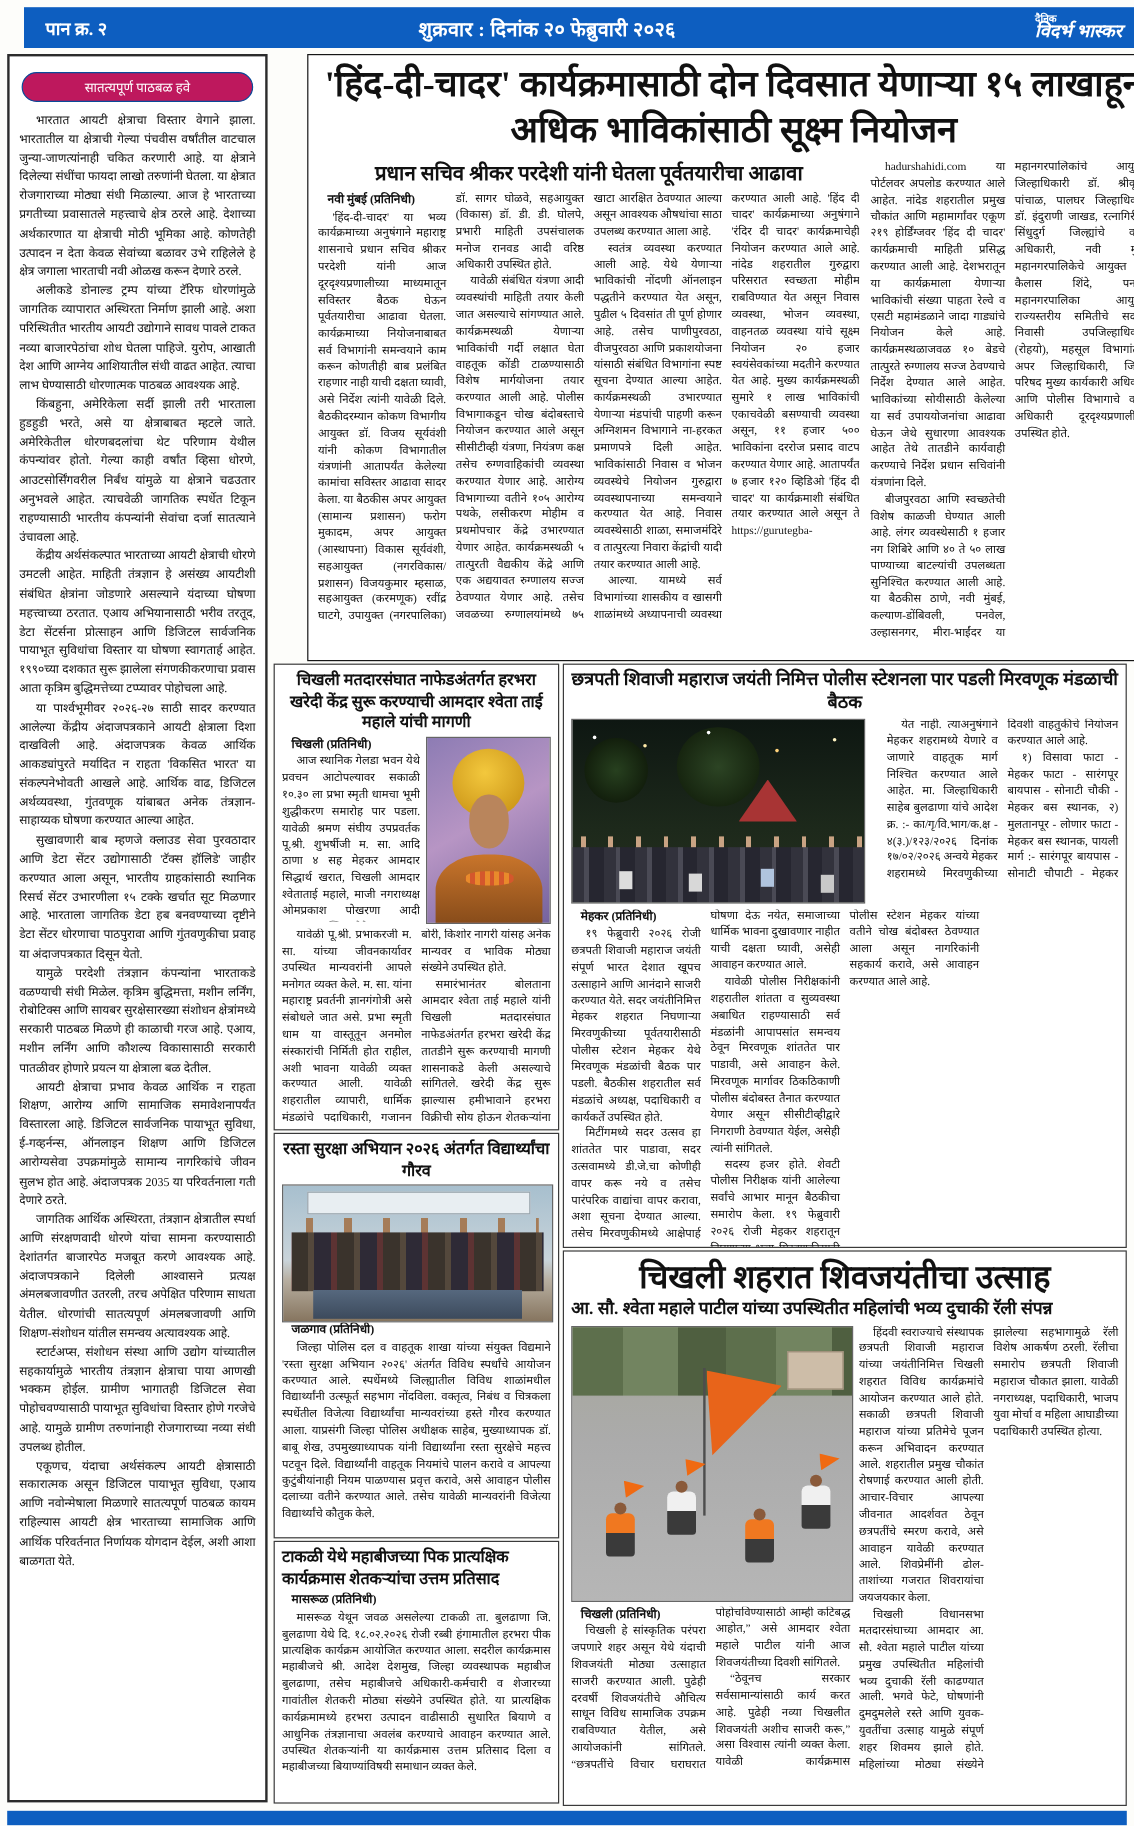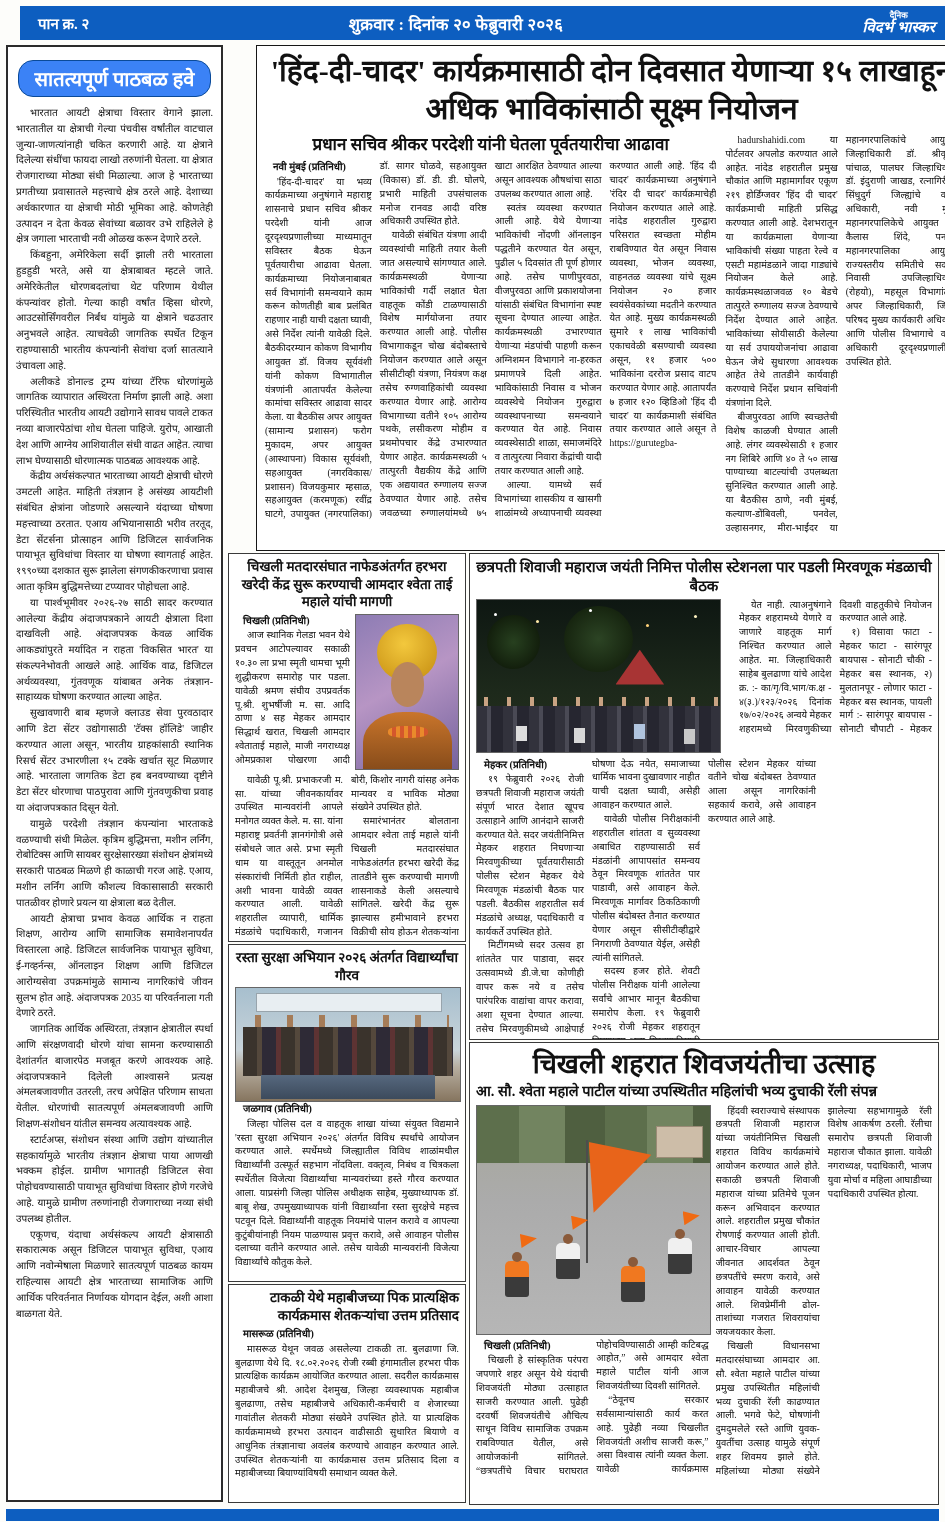--- a/index.html
+++ b/index.html
@@ -4,31 +4,31 @@
 <style>
   html,body{margin:0;padding:0;}
   body{width:945px;height:1522px;background:#e9e9e4;font-family:"Liberation Serif","DejaVu Serif",serif;color:#111;}
   .page{position:relative;width:945px;height:1522px;background:#fdfdfa;overflow:hidden;}
 
   
   .topbar{position:absolute;left:20px;top:6px;width:933px;height:34px;background:#0d5ec0;color:#fff;
           display:flex;align-items:center;justify-content:space-between;padding:0 18px;box-sizing:border-box;}
   .topbar .pno{font-size:15px;font-weight:bold;}
   .topbar .date{font-size:16.5px;font-weight:bold;letter-spacing:.3px;}
-  .masthead{text-align:center;line-height:1;margin-left:40px;}
+  .masthead{line-height:1;margin-left:40px;}
   .masthead .m-small{display:block;font-size:8.5px;font-weight:bold;}
   .masthead .m-big{display:block;font-size:15px;font-weight:bold;font-style:italic;}
 
   
   .editorial{position:absolute;left:6px;top:45px;width:217px;height:1457px;border:2.5px solid #2b2b2b;
              background:#fff;box-sizing:border-box;padding:6px 8px;overflow:hidden;}
   .ed-head{background:#f9d7dc;border:1px solid #d8a8ae;text-align:center;font-size:26px;font-weight:bold;
            padding:5px 2px;color:#131313;}
-  .ed-pill{background:#3b82f6;border:1px solid #0a4a99;color:#fff;border-radius:15px;text-align:center;
-           font-size:20px;font-weight:bold;padding:4px 2px;margin:7px 2px 8px;}
+  .ed-pill{background:#be185d;border:1px solid #0a4a99;color:#fff;border-radius:15px;text-align:center;
+           font-size:11px;font-weight:normal;padding:4px 2px;margin:7px 2px 8px;}
   .ed-body{font-size:10px;line-height:1.58;text-align:justify;height:1290px;overflow:hidden;}
   .ed-body p{margin:0;text-indent:14px;}
 
   
   .box{position:absolute;background:#fff;box-sizing:border-box;border:1px solid #3a3a3a;padding:3px 6px;overflow:hidden;}
   .body{font-size:9.5px;line-height:1.46;text-align:justify;}
   .body span{display:block;text-indent:12px;}
   .body .dl{display:block;font-weight:bold;font-size:10px;text-indent:8px;margin-bottom:1px;}
   .cols{column-gap:8px;column-fill:auto;overflow:hidden;}
   .c2{column-count:2;} .c4{column-count:4;}
@@ -56,21 +56,21 @@
   .meeting .side{flex:1;height:152px;}
   .meeting .c4{height:292px;margin-top:5px;}
 
   
   .road{left:228px;top:944px;width:238px;height:338px;}
   .road h3{font-size:13.5px;font-weight:bold;text-align:center;margin:1px 0 3px;line-height:1.3;}
   .road .body{height:186px;overflow:hidden;}
 
   
   .takli{left:228px;top:1284px;width:238px;height:219px;}
-  .takli h3{font-size:13.5px;font-weight:bold;text-align:right;margin:1px 0 3px;line-height:1.3;}
+  .takli h3{font-size:13.5px;font-weight:bold;text-align:left;margin:1px 0 3px;line-height:1.3;}
   .takli .body{height:168px;overflow:hidden;}
 
   
   .city{left:469px;top:1042px;width:470px;height:463px;}
   .city h2{font-size:27px;font-weight:bold;text-align:center;margin:2px 0 2px;line-height:1.2;}
   .city h3{font-size:14.5px;font-weight:bold;text-align:left;margin:0 0 4px;line-height:1.25;}
   .city-row{display:flex;gap:7px;}
   .city-left{width:51%;}
   .city-left .c2{height:146px;margin-top:4px;}
   .city .side2{flex:1;height:384px;}
@@ -126,22 +126,22 @@
     <span class="masthead">
       <span class="m-small">दैनिक</span>
       <span class="m-big">विदर्भ भास्कर</span>
     </span>
   </header>
 
   <aside class="editorial">
     <div class="ed-pill">सातत्यपूर्ण पाठबळ हवे</div>
     <div class="ed-body">
       <p>भारतात आयटी क्षेत्राचा विस्तार वेगाने झाला. भारतातील या क्षेत्राची गेल्या पंचवीस वर्षांतील वाटचाल जुन्या-जाणत्यांनाही चकित करणारी आहे. या क्षेत्राने दिलेल्या संधींचा फायदा लाखो तरुणांनी घेतला. या क्षेत्रात रोजगाराच्या मोठ्या संधी मिळाल्या. आज हे भारताच्या प्रगतीच्या प्रवासातले महत्त्वाचे क्षेत्र ठरले आहे. देशाच्या अर्थकारणात या क्षेत्राची मोठी भूमिका आहे. कोणतेही उत्पादन न देता केवळ सेवांच्या बळावर उभे राहिलेले हे क्षेत्र जगाला भारताची नवी ओळख करून देणारे ठरले.</p>
+      <p>अलीकडे डोनाल्ड ट्रम्प यांच्या टॅरिफ धोरणांमुळे जागतिक व्यापारात अस्थिरता निर्माण झाली आहे. अशा परिस्थितीत भारतीय आयटी उद्योगाने सावध पावले टाकत नव्या बाजारपेठांचा शोध घेतला पाहिजे. युरोप, आखाती देश आणि आग्नेय आशियातील संधी वाढत आहेत. त्याचा लाभ घेण्यासाठी धोरणात्मक पाठबळ आवश्यक आहे.</p>
       <p>किंबहुना, अमेरिकेला सर्दी झाली तरी भारताला हुडहुडी भरते, असे या क्षेत्राबाबत म्हटले जाते. अमेरिकेतील धोरणबदलांचा थेट परिणाम येथील कंपन्यांवर होतो. गेल्या काही वर्षांत व्हिसा धोरणे, आउटसोर्सिंगवरील निर्बंध यांमुळे या क्षेत्राने चढउतार अनुभवले आहेत. त्याचवेळी जागतिक स्पर्धेत टिकून राहण्यासाठी भारतीय कंपन्यांनी सेवांचा दर्जा सातत्याने उंचावला आहे.</p>
-      <p>अलीकडे डोनाल्ड ट्रम्प यांच्या टॅरिफ धोरणांमुळे जागतिक व्यापारात अस्थिरता निर्माण झाली आहे. अशा परिस्थितीत भारतीय आयटी उद्योगाने सावध पावले टाकत नव्या बाजारपेठांचा शोध घेतला पाहिजे. युरोप, आखाती देश आणि आग्नेय आशियातील संधी वाढत आहेत. त्याचा लाभ घेण्यासाठी धोरणात्मक पाठबळ आवश्यक आहे.</p>
       <p>केंद्रीय अर्थसंकल्पात भारताच्या आयटी क्षेत्राची धोरणे उमटली आहेत. माहिती तंत्रज्ञान हे असंख्य आयटीशी संबंधित क्षेत्रांना जोडणारे असल्याने यंदाच्या घोषणा महत्त्वाच्या ठरतात. एआय अभियानासाठी भरीव तरतूद, डेटा सेंटर्सना प्रोत्साहन आणि डिजिटल सार्वजनिक पायाभूत सुविधांचा विस्तार या घोषणा स्वागतार्ह आहेत. १९९०च्या दशकात सुरू झालेला संगणकीकरणाचा प्रवास आता कृत्रिम बुद्धिमत्तेच्या टप्प्यावर पोहोचला आहे.</p>
       <p>या पार्श्वभूमीवर २०२६-२७ साठी सादर करण्यात आलेल्या केंद्रीय अंदाजपत्रकाने आयटी क्षेत्राला दिशा दाखविली आहे. अंदाजपत्रक केवळ आर्थिक आकड्यांपुरते मर्यादित न राहता 'विकसित भारत' या संकल्पनेभोवती आखले आहे. आर्थिक वाढ, डिजिटल अर्थव्यवस्था, गुंतवणूक यांबाबत अनेक तंत्रज्ञान-साहाय्यक घोषणा करण्यात आल्या आहेत.</p>
       <p>सुखावणारी बाब म्हणजे क्लाउड सेवा पुरवठादार आणि डेटा सेंटर उद्योगासाठी 'टॅक्स हॉलिडे' जाहीर करण्यात आला असून, भारतीय ग्राहकांसाठी स्थानिक रिसर्च सेंटर उभारणीला १५ टक्के खर्चात सूट मिळणार आहे. भारताला जागतिक डेटा हब बनवण्याच्या दृष्टीने डेटा सेंटर धोरणाचा पाठपुरावा आणि गुंतवणुकीचा प्रवाह या अंदाजपत्रकात दिसून येतो.</p>
       <p>यामुळे परदेशी तंत्रज्ञान कंपन्यांना भारताकडे वळण्याची संधी मिळेल. कृत्रिम बुद्धिमत्ता, मशीन लर्निंग, रोबोटिक्स आणि सायबर सुरक्षेसारख्या संशोधन क्षेत्रांमध्ये सरकारी पाठबळ मिळणे ही काळाची गरज आहे. एआय, मशीन लर्निंग आणि कौशल्य विकासासाठी सरकारी पातळीवर होणारे प्रयत्न या क्षेत्राला बळ देतील.</p>
       <p>आयटी क्षेत्राचा प्रभाव केवळ आर्थिक न राहता शिक्षण, आरोग्य आणि सामाजिक समावेशनापर्यंत विस्तारला आहे. डिजिटल सार्वजनिक पायाभूत सुविधा, ई-गव्हर्नन्स, ऑनलाइन शिक्षण आणि डिजिटल आरोग्यसेवा उपक्रमांमुळे सामान्य नागरिकांचे जीवन सुलभ होत आहे. अंदाजपत्रक 2035 या परिवर्तनाला गती देणारे ठरते.</p>
       <p>जागतिक आर्थिक अस्थिरता, तंत्रज्ञान क्षेत्रातील स्पर्धा आणि संरक्षणवादी धोरणे यांचा सामना करण्यासाठी देशांतर्गत बाजारपेठ मजबूत करणे आवश्यक आहे. अंदाजपत्रकाने दिलेली आश्वासने प्रत्यक्ष अंमलबजावणीत उतरली, तरच अपेक्षित परिणाम साधता येतील. धोरणांची सातत्यपूर्ण अंमलबजावणी आणि शिक्षण-संशोधन यांतील समन्वय अत्यावश्यक आहे.</p>
       <p>स्टार्टअप्स, संशोधन संस्था आणि उद्योग यांच्यातील सहकार्यामुळे भारतीय तंत्रज्ञान क्षेत्राचा पाया आणखी भक्कम होईल. ग्रामीण भागातही डिजिटल सेवा पोहोचवण्यासाठी पायाभूत सुविधांचा विस्तार होणे गरजेचे आहे. यामुळे ग्रामीण तरुणांनाही रोजगाराच्या नव्या संधी उपलब्ध होतील.</p>
       <p>एकूणच, यंदाचा अर्थसंकल्प आयटी क्षेत्रासाठी सकारात्मक असून डिजिटल पायाभूत सुविधा, एआय आणि नवोन्मेषाला मिळणारे सातत्यपूर्ण पाठबळ कायम राहिल्यास आयटी क्षेत्र भारताच्या सामाजिक आणि आर्थिक परिवर्तनात निर्णायक योगदान देईल, अशी आशा बाळगता येते.</p>
     </div>
   </aside>

